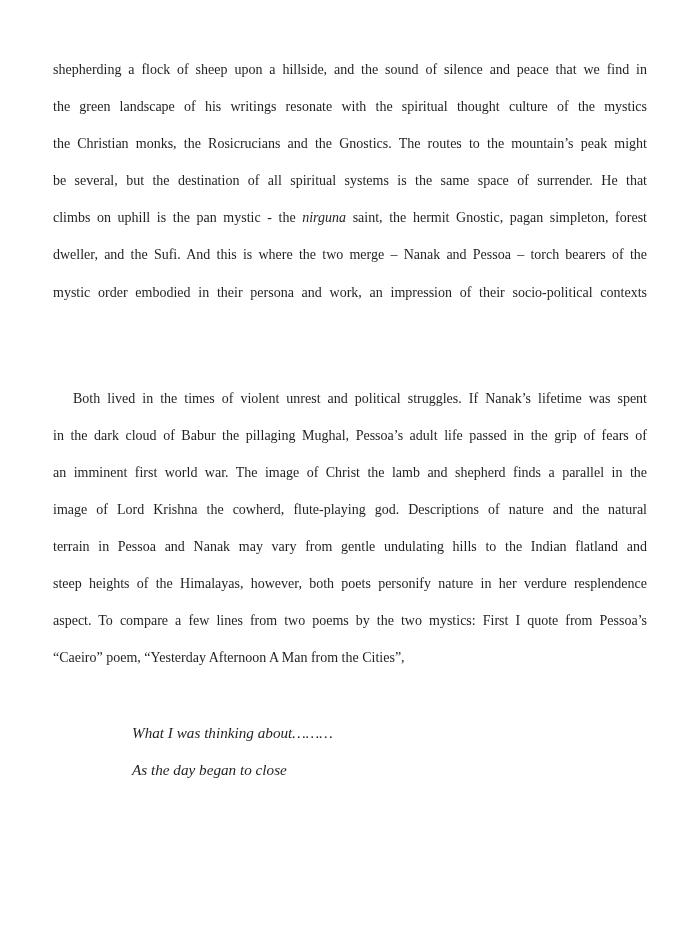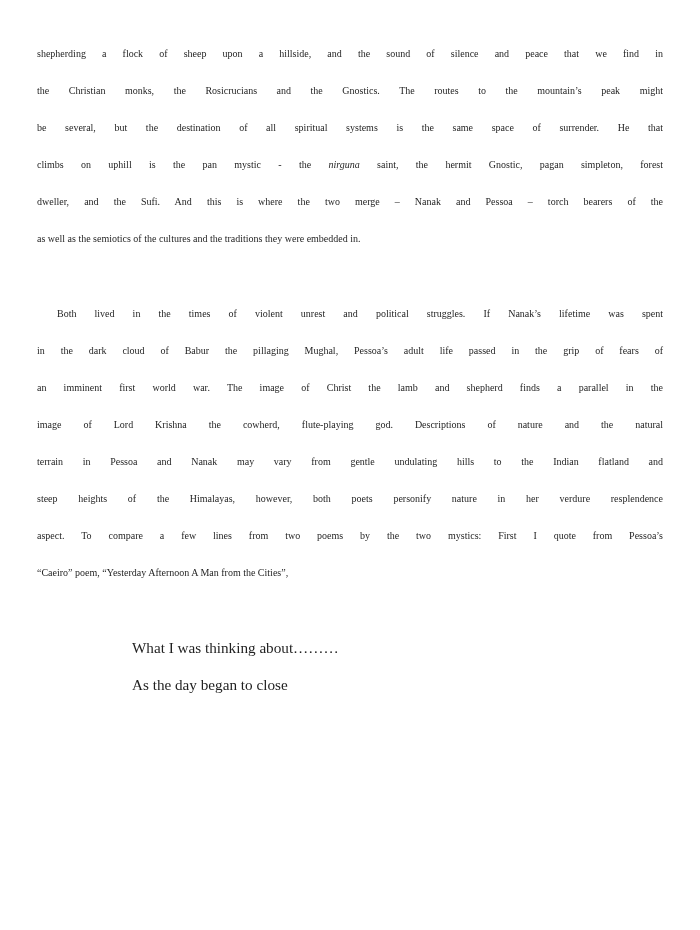--- a/index.html
+++ b/index.html
@@ -15,22 +15,22 @@
       font-family: "Liberation Serif", serif;
       color: #1f1f1f;
     }
     .page {
       position: absolute;
       left: 37px;
       top: 35px;
       width: 626px;
     }
     .para {
-      margin: 0;
-      font-size: 10px;
+      margin: 16px;
+      font-size: 14px;
       line-height: 37.1px;
       text-align: justify;
       text-align-last: left;
     }
     .line {
       display: block;
       text-align: justify;
       text-align-last: justify;
       white-space: nowrap;
       height: 37.1px;
@@ -52,39 +52,41 @@
       width: calc(100% - 20px);
     }
     .gap {
       height: 37.1px;
     }
     .poem {
       margin-top: 37.1px;
       padding-left: 95px;
       font-size: 15.2px;
       line-height: 37.1px;
+      font-style: italic;
     }
     .poem-line {
       display: block;
       white-space: nowrap;
     }
     em { }
   </style>
 </head>
 <body>
 
 <div class="page">
 
   <div class="para">
     <span class="line"><span class="line-inner">shepherding a flock of sheep upon a hillside, and the sound of silence and peace that we find in</span></span>
+    <span class="line"><span class="line-inner">the green landscape of his writings resonate with the spiritual thought culture of the mystics</span></span>
     <span class="line"><span class="line-inner">the Christian monks, the Rosicrucians and the Gnostics. The routes to the mountain’s peak might</span></span>
     <span class="line"><span class="line-inner">be several, but the destination of all spiritual systems is the same space of surrender. He that</span></span>
     <span class="line"><span class="line-inner"><span>climbs on uphill is the pan mystic - the </span><em>nirguna</em><span> saint, the hermit Gnostic, pagan simpleton, forest</span></span></span>
     <span class="line"><span class="line-inner">dweller, and the Sufi. And this is where the two merge – Nanak and Pessoa – torch bearers of the</span></span>
-    <span class="line last"><span class="line-inner">as well as the semiotics of the cultures and the traditions they were embedded in.</span></span>
+    <span class="line"><span class="line-inner">mystic order embodied in their persona and work, an impression of their socio-political contexts</span></span>
   </div>
 
   <div class="gap"></div>
 
   <div class="para">
     <span class="line indent"><span class="line-inner">Both lived in the times of violent unrest and political struggles. If Nanak’s lifetime was spent</span></span>
     <span class="line"><span class="line-inner">in the dark cloud of Babur the pillaging Mughal, Pessoa’s adult life passed in the grip of fears of</span></span>
     <span class="line"><span class="line-inner">an imminent first world war. The image of Christ the lamb and shepherd finds a parallel in the</span></span>
     <span class="line"><span class="line-inner">image of Lord Krishna the cowherd, flute-playing god. Descriptions of nature and the natural</span></span>
     <span class="line"><span class="line-inner">terrain in Pessoa and Nanak may vary from gentle undulating hills to the Indian flatland and</span></span>

